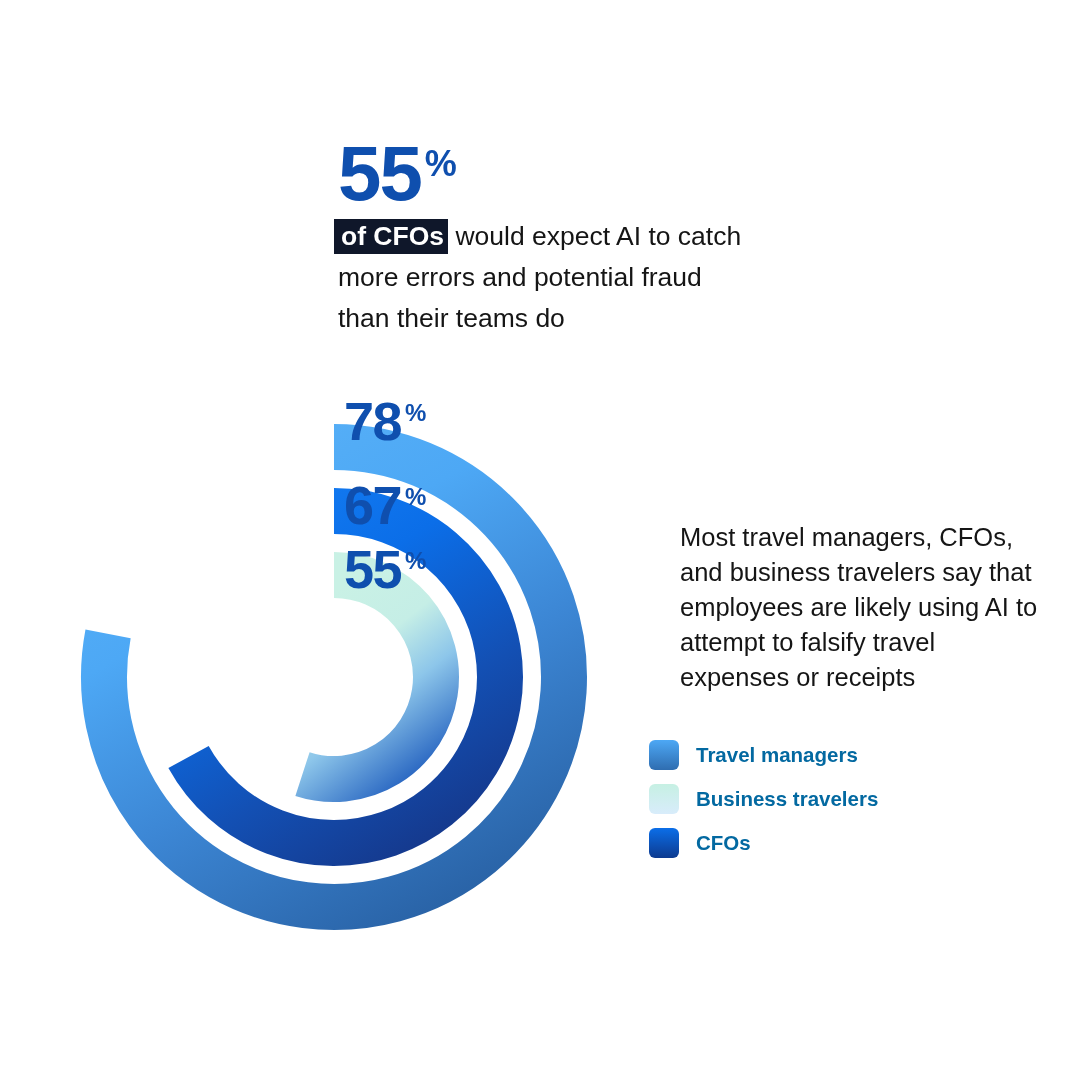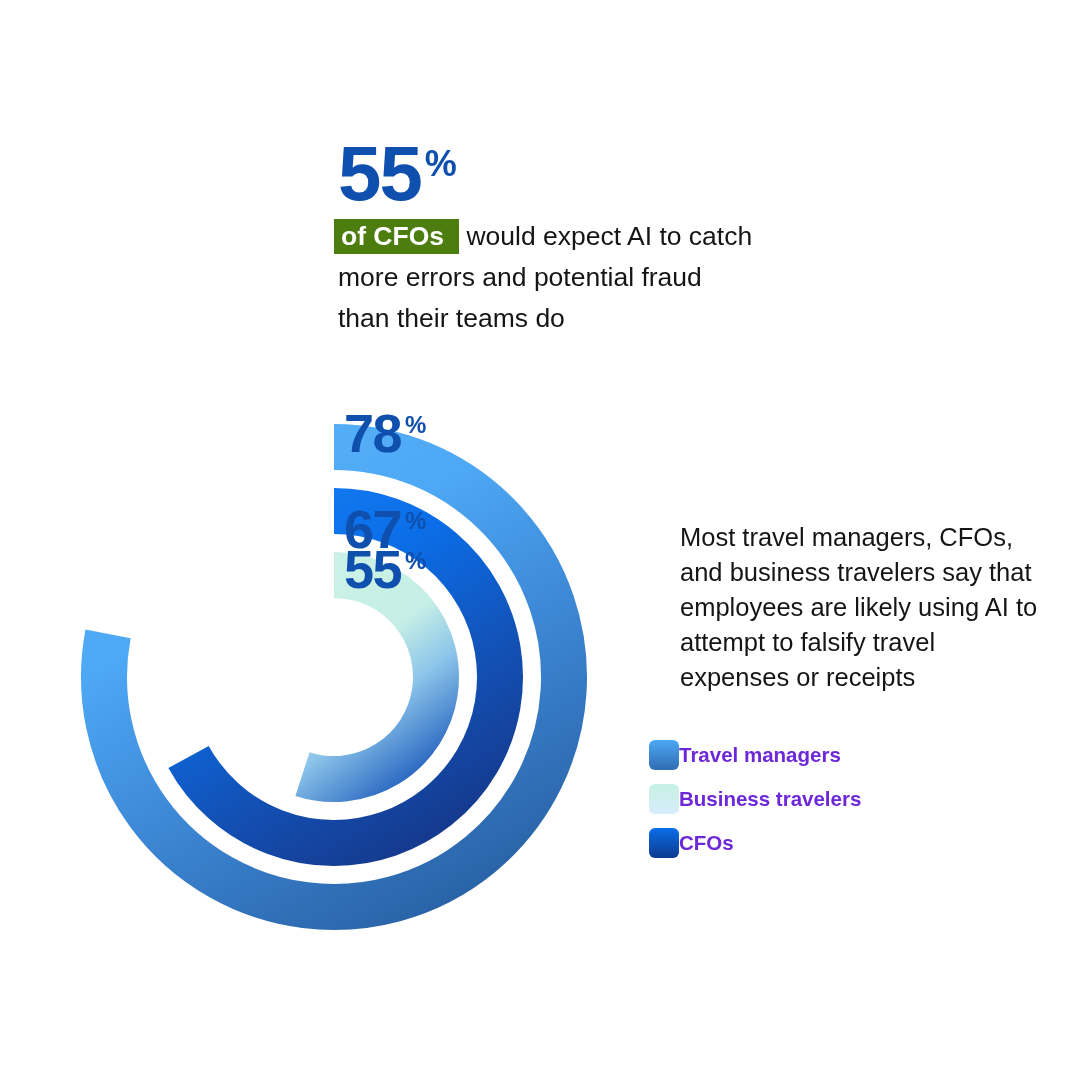--- a/index.html
+++ b/index.html
@@ -46,24 +46,24 @@
     line-height: 1;
   }
   #headline-sentence {
     font-size: 26.5px;
     line-height: 1.56;
     color: #151515;
     font-weight: 400;
     max-width: 420px;
   }
   .hl-chip {
-    background: #4d7c0f;
+    background: #0f172a;
     color: #ffffff;
     font-weight: 700;
-    padding: 2px 15px 3px 7px;
+    padding: 2px 4px 3px 7px;
     margin-left: -4px;
     white-space: nowrap;
   }
 
   
   #donut-chart {
     position: absolute;
     left: 40px;
     top: 383px;
     width: 600px;
@@ -85,22 +85,22 @@
     letter-spacing: -1.5px;
     line-height: 0.95;
   }
   .arc-label .pct {
     font-size: 24px;
     font-weight: 700;
     margin-left: 4px;
     margin-top: 5px;
     line-height: 1;
   }
-  #arc-label-0 { left: 344px; top: 408px; }
-  #arc-label-1 { left: 344px; top: 504px; }
+  #arc-label-0 { left: 344px; top: 396px; }
+  #arc-label-1 { left: 344px; top: 480px; }
   #arc-label-2 { left: 344px; top: 544px; }
 
   
   #caption-block {
     position: absolute;
     left: 680px;
     top: 520px;
     width: 360px;
     font-size: 25.5px;
     line-height: 1.37;
@@ -119,23 +119,24 @@
     align-items: center;
     height: 44px;
   }
   .legend-swatch {
     width: 30px;
     height: 30px;
     border-radius: 6px;
     flex: 0 0 auto;
   }
   .legend-label {
+    margin-left: 17px;
     font-size: 20.5px;
     font-weight: 700;
-    color: #6d28d9;
+    color: #0369a1;
     white-space: nowrap;
   }
   .sw-travel    { background: linear-gradient(180deg, #4da8f5 0%, #2f6db0 100%); }
   .sw-cfo       { background: linear-gradient(180deg, #0b6ee8 0%, #0d3a8f 100%); }
   .sw-business  { background: linear-gradient(180deg, #c6f0e3 0%, #d8ecfb 100%); }
 </style>
 </head>
 <body>
 
 <div id="headline-block">

